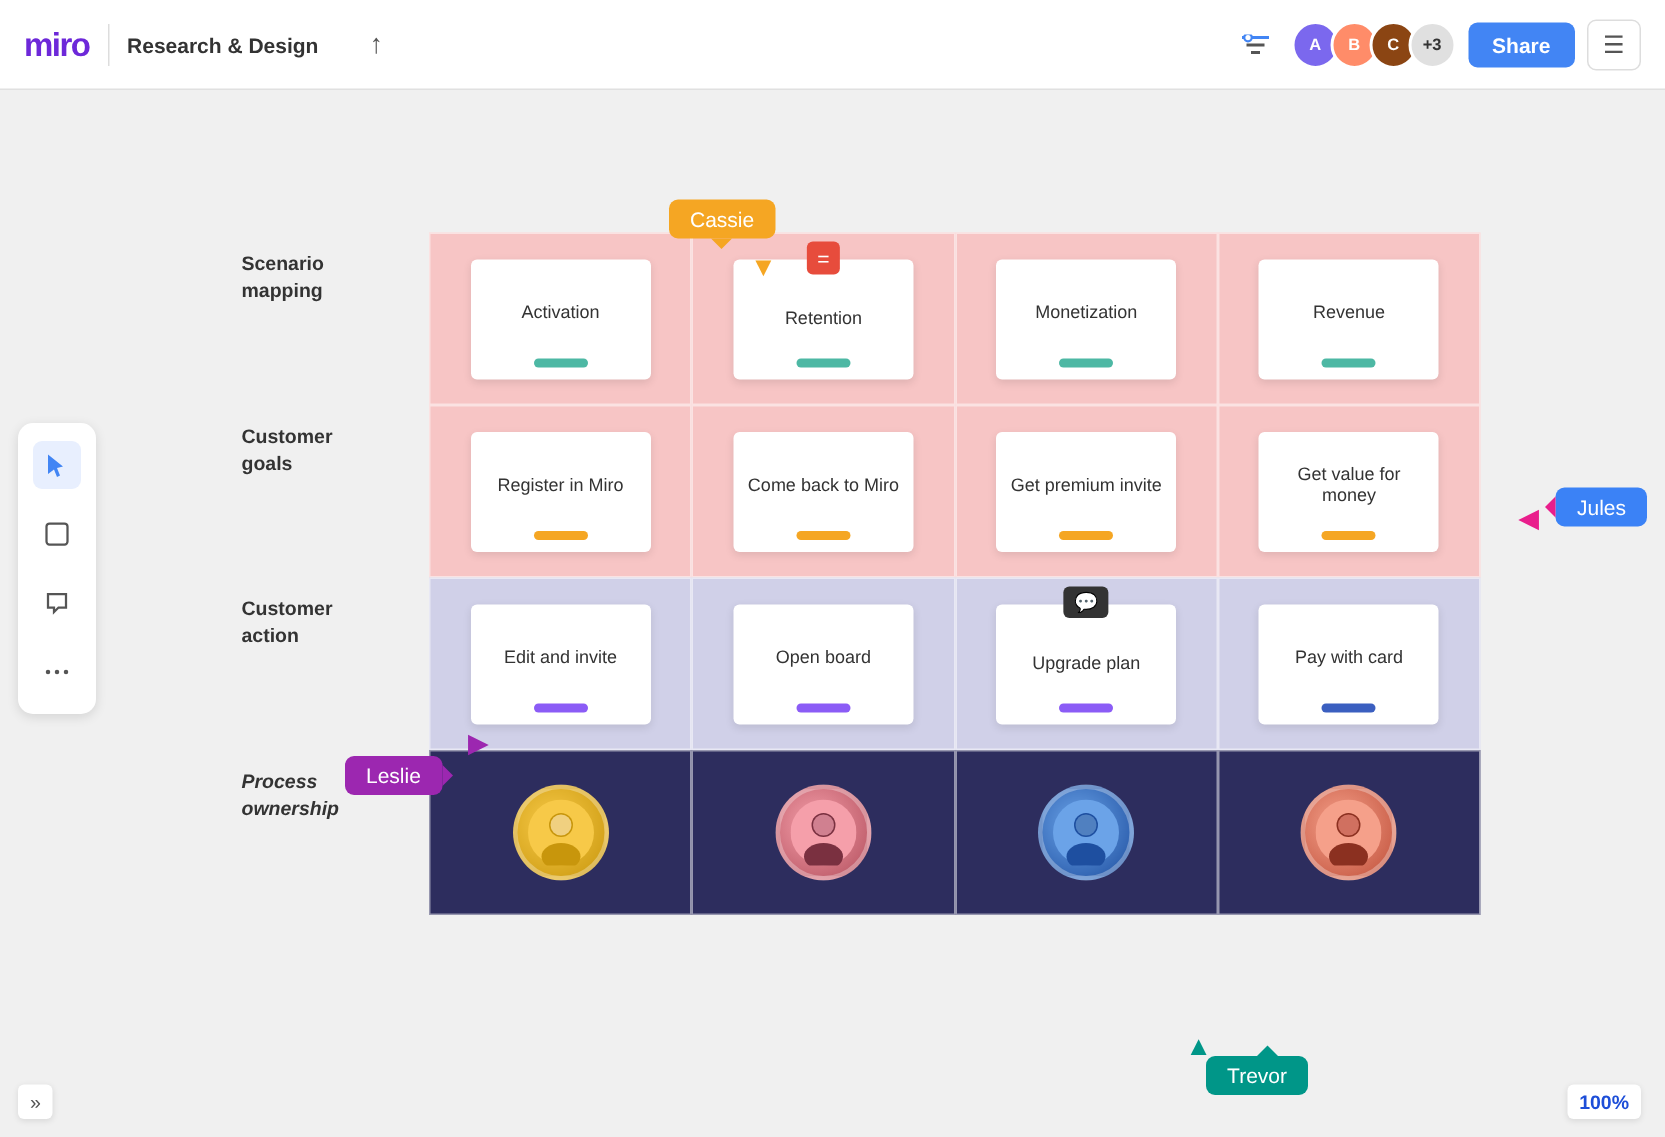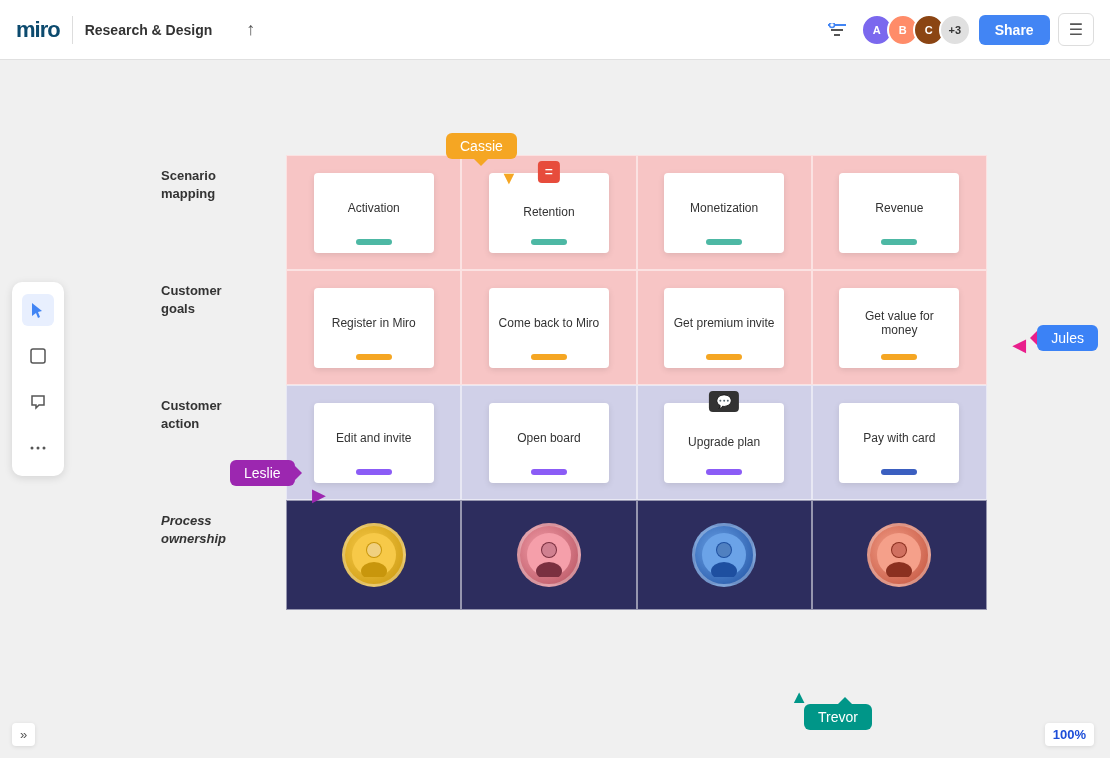--- a/index.html
+++ b/index.html
@@ -20,21 +20,21 @@
       background: #fff;
       border-bottom: 1px solid #e0e0e0;
       display: flex;
       align-items: center;
       padding: 0 16px;
       z-index: 100;
     }
     .logo {
       font-size: 22px;
       font-weight: 900;
-      color: #0c4a6e;
+      color: #6d28d9;
       letter-spacing: -1px;
       margin-right: 12px;
     }
     .separator {
       width: 1px;
       height: 28px;
       background: #ddd;
       margin-right: 12px;
     }
     .board-title {
@@ -402,21 +402,21 @@
 <div class="canvas">
 
   <div class="tooltip tooltip-orange" style="top: 73px; left: 446px;">Cassie</div>
 
   <div style="position:absolute; top:108px; left:500px; color:#f5a623; font-size:18px; z-index:198;">▼</div>
 
   <div class="tooltip tooltip-pink" style="top: 265px; right: 12px;">Jules</div>
 
   <div style="position:absolute; top:274px; right:84px; color:#e91e8c; font-size:18px; z-index:198;">◀</div>
 
-  <div class="tooltip tooltip-purple" style="top: 400px; left: 230px;">Leslie</div>
+  <div class="tooltip tooltip-purple" style="top: 444px; left: 230px;">Leslie</div>
 
   <div style="position:absolute; top:424px; left:312px; color:#9c27b0; font-size:18px; z-index:198;">▶</div>
 
   <div class="tooltip tooltip-teal" style="bottom: 28px; right: 238px;">Trevor</div>
 
   <div style="position:absolute; bottom:50px; right:302px; color:#009688; font-size:18px; z-index:198;">▲</div>
 
   <div class="board">
     <table class="grid">
 

